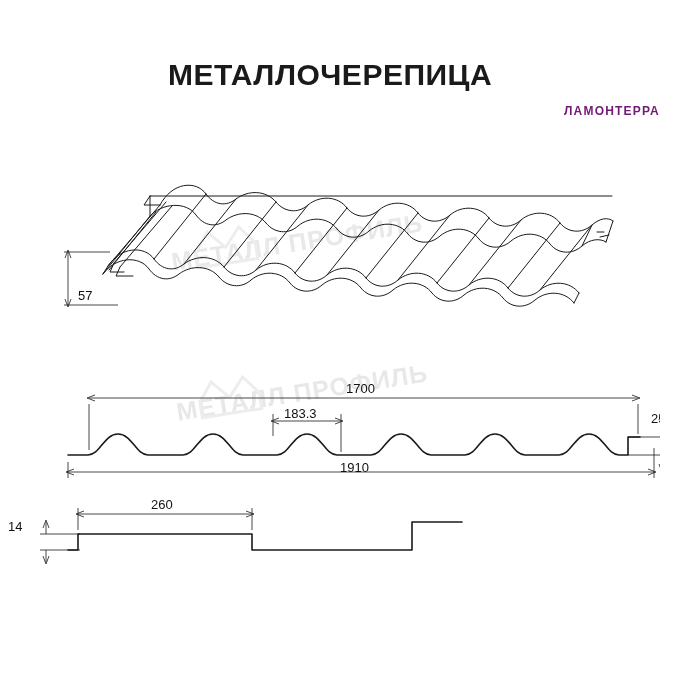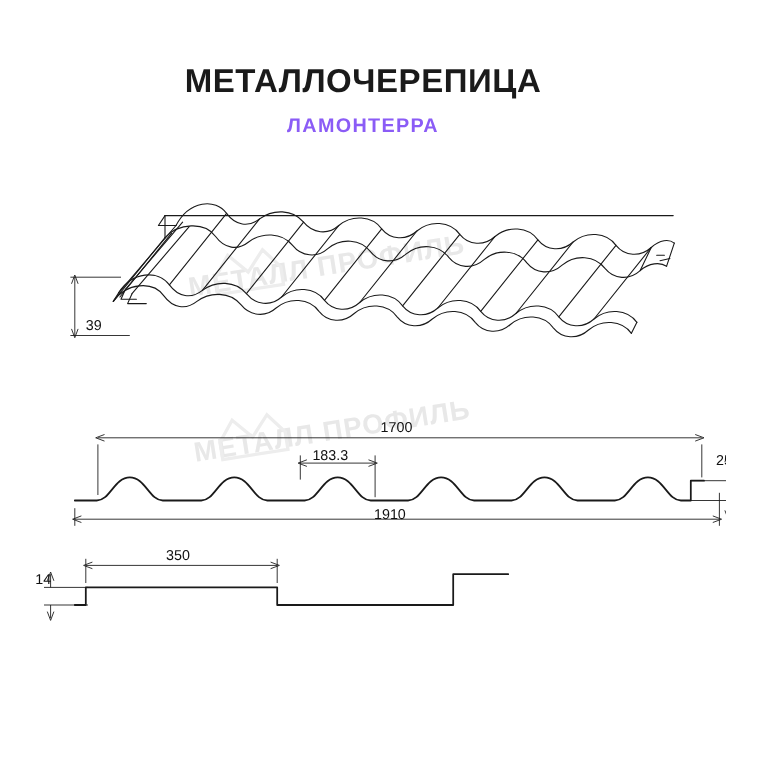--- a/index.html
+++ b/index.html
@@ -24,25 +24,25 @@
     font-size: 30px;
     font-weight: bold;
     letter-spacing: 0.5px;
     color: #1a1a1a;
   }
   .subtitle {
     position: absolute;
     left: 0;
     right: 0;
     top: 104px;
-    text-align: center;
-    font-size: 18px;
+    text-align: right;
+    font-size: 12px;
     font-weight: bold;
     letter-spacing: 1.2px;
-    color: #8b5cf6;
+    color: #701a75;
   }
   .svg-layer {
     position: absolute;
     left: 0;
     top: 0;
     width: 700px;
     height: 700px;
   }
   .wm {
     position: absolute;
@@ -277,27 +277,27 @@
 
       <path d="M40,534 L80,534"></path>
       <path d="M40,550 L80,550"></path>
       <path d="M46,522 L46,534"></path>
       <path d="M46,550 L46,562"></path>
       <path d="M43,528 L46,520 L49,528"></path>
       <path d="M43,556 L46,564 L49,556"></path>
     </g>
   </svg>
 
-  <div class="dimtext" style="left:78px; top:288px;">39</div>
+  <div class="dimtext" style="left:78px; top:288px;">57</div>
 
   <div class="dimtext" style="left:346px; top:381px;">1700</div>
 
   <div class="dimtext" style="left:284px; top:406px;">183.3</div>
 
   <div class="dimtext" style="left:340px; top:460px;">1910</div>
 
   <div class="dimtext" style="left:651px; top:411px;">25</div>
 
-  <div class="dimtext" style="left:151px; top:497px;">350</div>
-
-  <div class="dimtext" style="left:32px; top:519px;text-align:right;">14</div>
+  <div class="dimtext" style="left:151px; top:497px;">260</div>
+
+  <div class="dimtext" style="left:8px; top:519px;text-align:right;">14</div>
 
 </div>
 
 </body></html>

